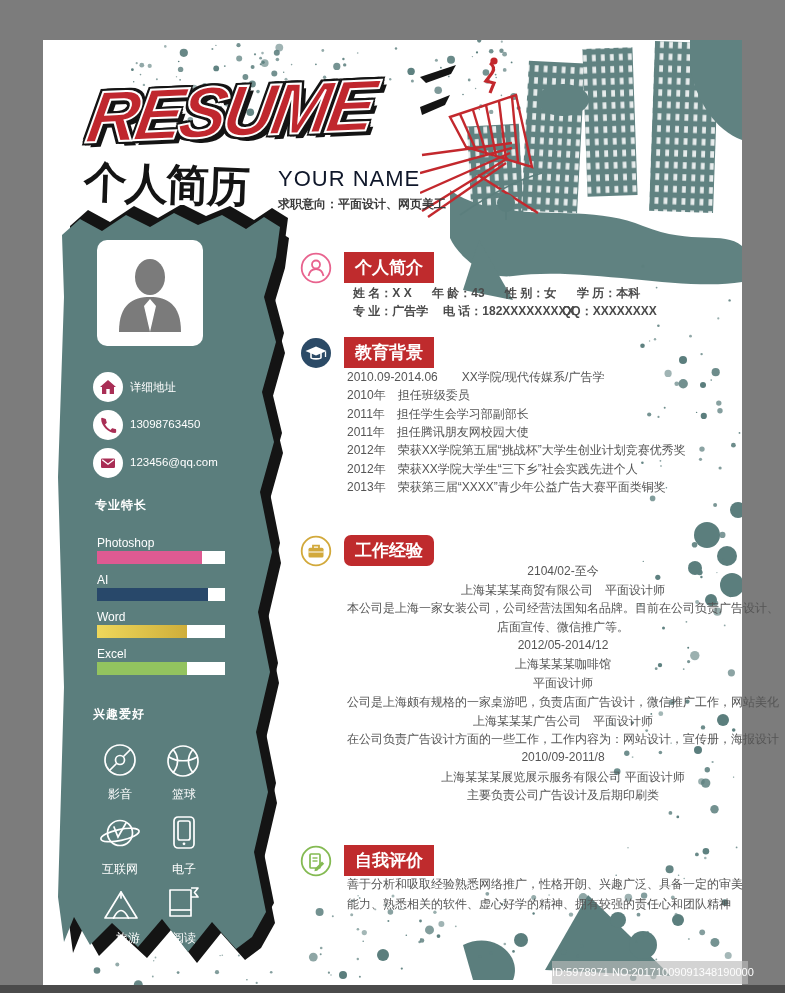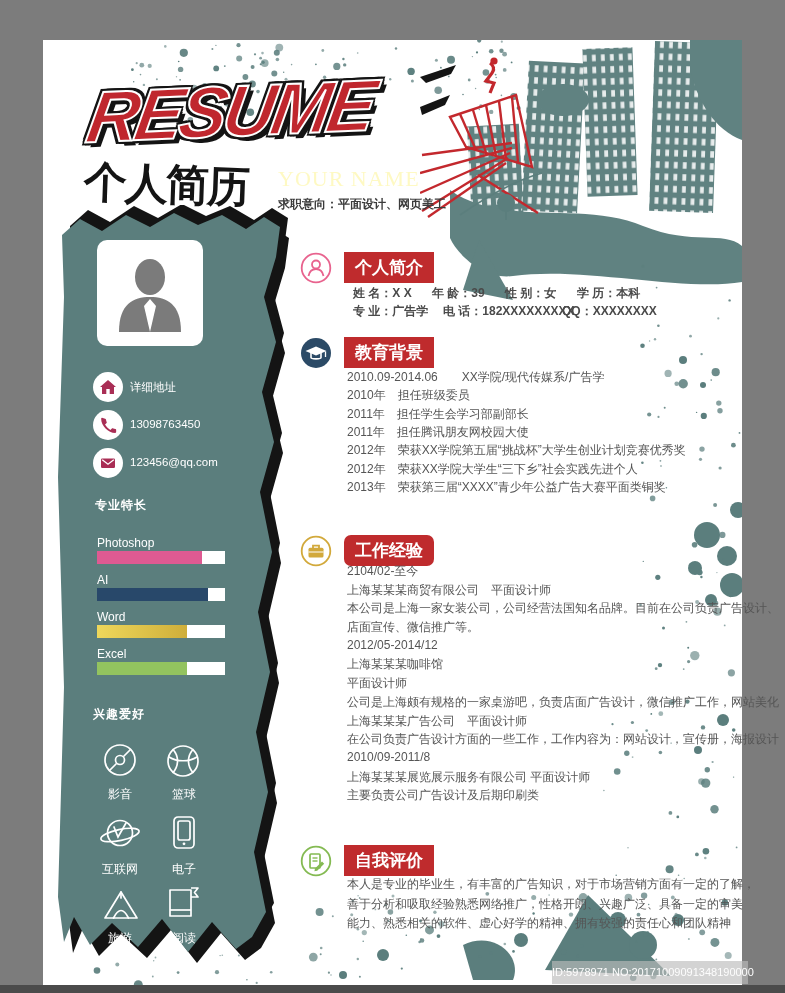--- a/index.html
+++ b/index.html
@@ -9,27 +9,27 @@
   #page{left:43px;top:40px;width:699px;height:945px;background:#ffffff;}
   svg{display:block;}
   
   .logo{left:88px;top:70px;font-weight:900;font-style:italic;font-size:72px;letter-spacing:-4px;
         color:#c0272e;-webkit-text-stroke:2px #ffffff;
         text-shadow:3px 3px 0 #141414,-3px -3px 0 #141414,3px -3px 0 #141414,-3px 3px 0 #141414,
                     0 3px 0 #141414,3px 0 0 #141414,0 -3px 0 #141414,-3px 0 0 #141414,6px 5px 0 #141414;
         transform:rotate(-2.5deg) skewX(-12deg);white-space:nowrap;}
   .logo-sub{left:84px;top:156px;font-weight:900;font-size:43px;letter-spacing:-2px;color:#141414;
         transform:rotate(2deg);white-space:nowrap;}
-  .your-name{left:278px;top:166px;font-size:22px;letter-spacing:1px;color:#fef9c3;font-family:Liberation Serif, serif;}
+  .your-name{left:278px;top:166px;font-size:22px;letter-spacing:1px;color:#0f172a;}
   .objective{left:278px;top:196px;font-size:12px;font-weight:bold;color:#3b3b3b;}
   
   .sec-icon{width:32px;height:32px;}
   .sec-title{background:#bf2b2d;color:#fff;font-size:17px;font-weight:bold;padding:4px 11px;white-space:nowrap;}
   .edu-row{height:18.35px;font-size:12px;color:#555;white-space:nowrap;}
-  .work-row{height:18.7px;font-size:12px;color:#555;white-space:nowrap;}
+  .work-row{height:18.7px;font-size:12px;color:#555;white-space:nowrap;text-align:center;}
   .eval-row{height:19.5px;font-size:12px;color:#555;white-space:nowrap;}
   .pf{font-size:12px;font-weight:bold;color:#4a4a4a;white-space:nowrap;}
   
   .sb-label{color:#fff;font-size:11.5px;white-space:nowrap;}
   .sb-head{color:#fff;font-size:12px;font-weight:bold;letter-spacing:1px;white-space:nowrap;}
   .skill-name{color:#fff;font-size:12px;white-space:nowrap;}
   .track{width:128px;height:13px;background:#ffffff;}
   .fill{height:13px;}
   .hob-label{color:#fff;font-size:12px;text-align:center;width:64px;}
   
@@ -487,31 +487,31 @@
   <svg class="abs" style="left:102px;top:886px;" width="38" height="38" viewBox="0 0 38 38" fill="none" stroke="#fff" stroke-width="1.7" stroke-linecap="round" stroke-linejoin="round">
     <path d="M19,6 L35,32 H3 Z"></path>
     <path d="M11.5,32 Q19,17 26.5,32"></path>
     <line x1="19" y1="6" x2="19" y2="12"></line>
   </svg>
   <svg class="abs" style="left:163px;top:884px;" width="38" height="38" viewBox="0 0 38 38" fill="none" stroke="#fff" stroke-width="1.7" stroke-linejoin="round">
     <rect x="7" y="6" width="21" height="26"></rect>
     <line x1="7" y1="26" x2="28" y2="26"></line>
     <polyline points="28,4 35,4 31.5,8.5 35,13 28,13"></polyline>
   </svg>
-  <div class="abs hob-label" style="left:88px;top:930px;">旅游</div>
+  <div class="abs hob-label" style="left:96px;top:930px;">旅游</div>
   <div class="abs hob-label" style="left:152px;top:930px;">阅读</div>
 
   <svg class="abs sec-icon" style="left:300px;top:252px;" viewBox="0 0 32 32">
     <circle cx="16" cy="16" r="14.3" fill="#fff" stroke="#e8638e" stroke-width="1.8"></circle>
     <circle cx="16" cy="12.5" r="4" fill="none" stroke="#e8638e" stroke-width="1.8"></circle>
     <path d="M8.5,24 c1,-5 4,-7 7.5,-7 s6.5,2 7.5,7" fill="none" stroke="#e8638e" stroke-width="1.8"></path>
   </svg>
   <div class="abs sec-title" style="left:344px;top:252px;">个人简介</div>
   <span class="abs pf" style="left:353px;top:285px;">姓 名：X  X</span>
-  <span class="abs pf" style="left:432px;top:285px;">年 龄：39</span>
+  <span class="abs pf" style="left:432px;top:285px;">年 龄：43</span>
   <span class="abs pf" style="left:505px;top:285px;">性 别：女</span>
   <span class="abs pf" style="left:577px;top:285px;">学 历：本科</span>
   <span class="abs pf" style="left:353px;top:303px;">专 业：广告学</span>
   <span class="abs pf" style="left:443px;top:303px;">电 话：182XXXXXXXXX</span>
   <span class="abs pf" style="left:562px;top:303px;">QQ：XXXXXXXX</span>
 
   <svg class="abs sec-icon" style="left:300px;top:337px;" viewBox="0 0 32 32">
     <circle cx="16" cy="16" r="15" fill="#2b4a66"></circle>
     <polygon points="16,9.5 26.5,14 16,18.5 5.5,14" fill="#fff"></polygon>
     <path d="M11,16 v4.5 c0,1.8 10,1.8 10,0 V16" fill="none" stroke="#fff" stroke-width="1.6"></path>
@@ -553,20 +553,19 @@
 
   <svg class="abs sec-icon" style="left:300px;top:845px;" viewBox="0 0 32 32">
     <circle cx="16" cy="16" r="14.3" fill="#fff" stroke="#84ba52" stroke-width="1.8"></circle>
     <rect x="10" y="9" width="10" height="14" rx="1" fill="none" stroke="#84ba52" stroke-width="1.7"></rect>
     <line x1="12.5" y1="13" x2="17.5" y2="13" stroke="#84ba52" stroke-width="1.4"></line>
     <line x1="12.5" y1="16" x2="17.5" y2="16" stroke="#84ba52" stroke-width="1.4"></line>
     <path d="M15,23.5 l7,-7 2.2,2.2 -7,7 -2.8,.6 Z" fill="#84ba52"></path>
   </svg>
   <div class="abs sec-title" style="left:344px;top:845px;">自我评价</div>
   <div class="abs" style="left:347px;top:876px;">
-    <div class="eval-row">本人是专业的毕业生，有丰富的广告知识，对于市场营销方面有一定的了解，</div>
     <div class="eval-row">善于分析和吸取经验熟悉网络推广，性格开朗、兴趣广泛、具备一定的审美</div>
     <div class="eval-row">能力、熟悉相关的软件、虚心好学的精神、拥有较强的责任心和团队精神</div>
   </div>
 
   <div class="abs wm-right">ID:5978971 NO:20171009091348190000</div>
   <div class="abs bottom-strip"></div>
 </div>
 
 </body></html>

